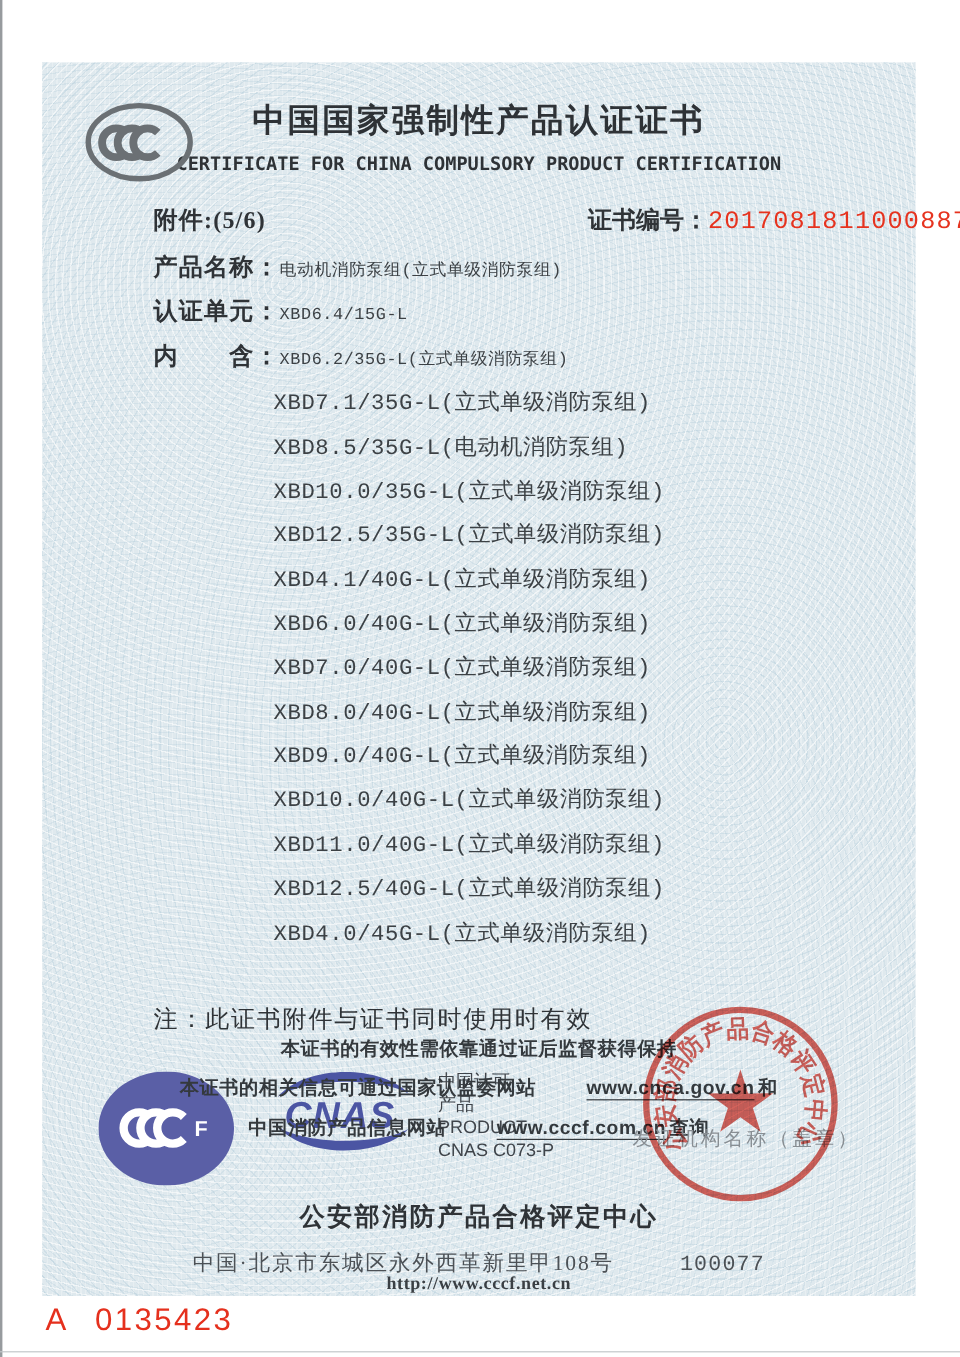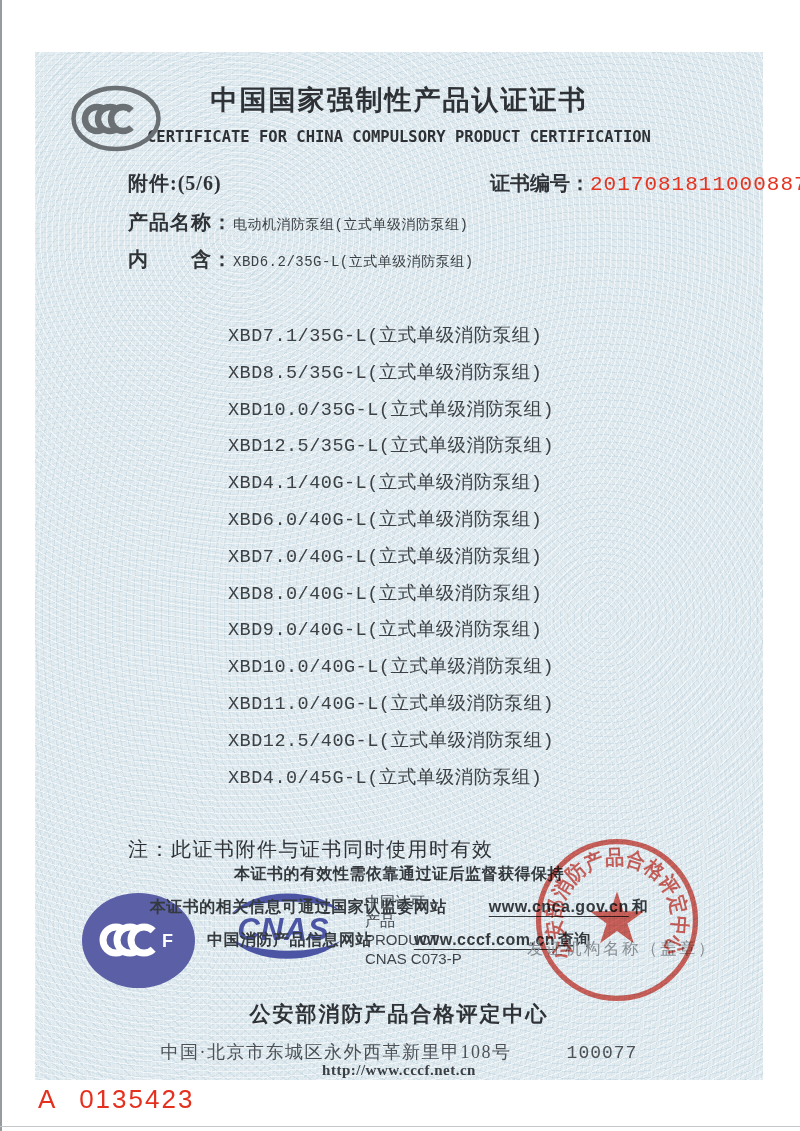--- a/index.html
+++ b/index.html
@@ -101,28 +101,31 @@
     <span class="certno-wrap">
       <span class="certno-label">证书编号：</span><span class="certno">2017081811000887</span>
     </span>
   </div>
 
   <div class="fields">
     <div class="frow">
       <span class="flabel">产品名称：</span><span class="fvalue">电动机消防泵组(立式单级消防泵组)</span>
     </div>
     <div class="frow">
+      <span class="flabel">认证单元：</span><span class="fvalue">XBD6.4/15G-L</span>
+    </div>
+    <div class="frow">
       <span class="flabel">内　　含：</span><span class="fvalue">XBD6.2/35G-L(立式单级消防泵组)</span>
     </div>
   </div>
 
   <div class="models">
 
   <div class="mrow">XBD7.1/35G-L(立式单级消防泵组)</div>
-      <div class="mrow">XBD8.5/35G-L(立式单级消防泵组)</div>
+      <div class="mrow">XBD8.5/35G-L(电动机消防泵组)</div>
       <div class="mrow">XBD10.0/35G-L(立式单级消防泵组)</div>
       <div class="mrow">XBD12.5/35G-L(立式单级消防泵组)</div>
       <div class="mrow">XBD4.1/40G-L(立式单级消防泵组)</div>
       <div class="mrow">XBD6.0/40G-L(立式单级消防泵组)</div>
       <div class="mrow">XBD7.0/40G-L(立式单级消防泵组)</div>
       <div class="mrow">XBD8.0/40G-L(立式单级消防泵组)</div>
       <div class="mrow">XBD9.0/40G-L(立式单级消防泵组)</div>
       <div class="mrow">XBD10.0/40G-L(立式单级消防泵组)</div>
       <div class="mrow">XBD11.0/40G-L(立式单级消防泵组)</div>
       <div class="mrow">XBD12.5/40G-L(立式单级消防泵组)</div>

